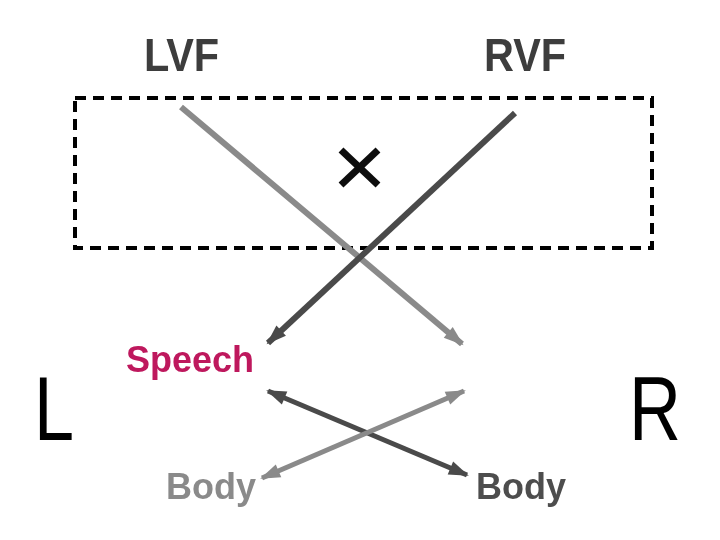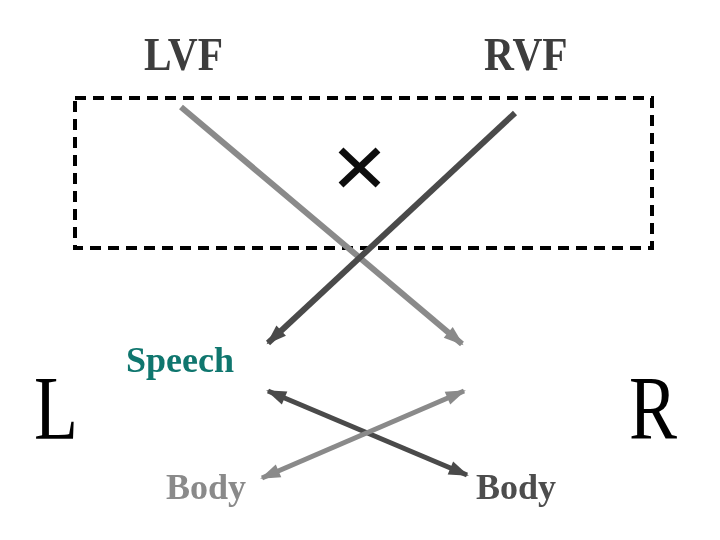--- a/index.html
+++ b/index.html
@@ -1,24 +1,24 @@
 <!DOCTYPE html>
 <html><head>
 <meta charset="utf-8">
 <style>
   html,body{margin:0;padding:0;background:#fff;}
   .stage{
     position:relative;width:720px;height:540px;background:#ffffff;
-    overflow:hidden;font-family:Liberation Serif, serif;
+    overflow:hidden;font-family:Liberation Sans, sans-serif;
   }
   .stage svg{position:absolute;left:0;top:0;}
   .lbl{position:absolute;line-height:1;white-space:nowrap;}
   .vf-heading{font-weight:bold;font-size:46px;color:#3d3d3d;transform:scaleX(0.9);transform-origin:left top;}
   .mid-label{font-weight:bold;font-size:36px;}
-  .speech-c{color:#0f766e;}
+  .speech-c{color:#be185d;}
   .mute-c{color:#929292;}
   .bodyl-c{color:#8a8a8a;}
   .bodyr-c{color:#4d4d4d;}
   .hemi{font-size:90px;color:#000;transform:scaleX(0.8);transform-origin:left top;}
 </style>
 </head>
 <body>
 
 <div class="stage">
 

